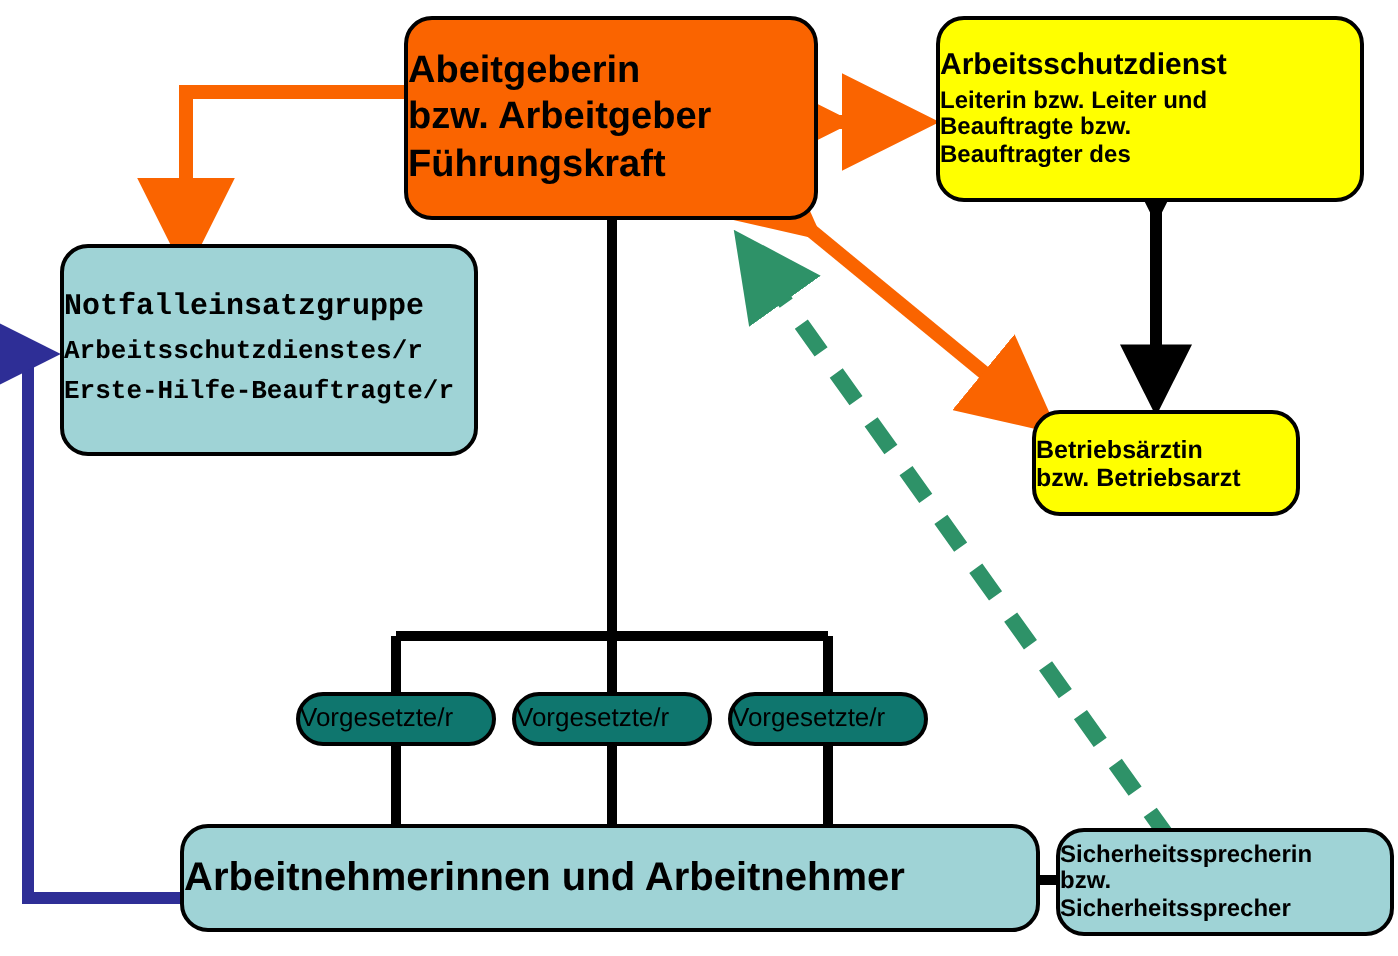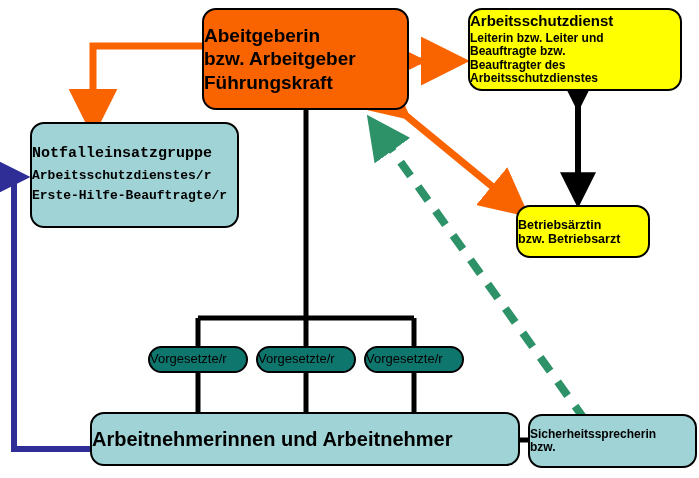--- a/index.html
+++ b/index.html
@@ -14,21 +14,21 @@
         justify-content:center;text-align:center;color:#000;
         font-weight:bold;line-height:1.12;}
   .orange{background:#FA6400;}
   .yellow{background:#FFFF00;}
   .teal{background:#9FD3D6;}
   .green{background:#0f766e;}
   .ln{display:block;white-space:nowrap;}
 
   #employer{left:202px;top:8px;width:207px;height:102px;font-size:19px;}
   #employer .ln{padding:1px 0;}
-  #asd{left:468px;top:8px;width:214px;height:83px;font-size:12px;}
+  #asd{left:468px;top:8px;width:214px;height:93px;font-size:12px;}
   #asd .t{font-size:15px;padding-bottom:2px;}
   #neg{left:30px;top:122px;width:209px;height:106px;font-size:13px;font-family:Liberation Mono, monospace;}
   #neg .t{font-size:15px;padding-bottom:6px;}
   #neg .ln{padding:3px 0;}
   #arzt{left:516px;top:205px;width:134px;height:53px;font-size:12.5px;}
   #sup1{left:148px;top:346px;width:100px;height:27px;font-size:13px;font-weight:normal;}
   #sup2{left:256px;top:346px;width:100px;height:27px;font-size:13px;font-weight:normal;}
   #sup3{left:364px;top:346px;width:100px;height:27px;font-size:13px;font-weight:normal;}
   #workers{left:90px;top:412px;width:430px;height:54px;font-size:20px;}
   #speaker{left:528px;top:414px;width:169px;height:54px;font-size:12px;}
@@ -95,21 +95,20 @@
     <span class="ln">Abeitgeberin</span>
     <span class="ln">bzw. Arbeitgeber</span>
     <span class="ln">Führungskraft</span>
   </div>
 
   <div class="node yellow" id="asd">
     <span class="ln t">Arbeitsschutzdienst</span>
     <span class="ln">Leiterin bzw. Leiter und</span>
     <span class="ln">Beauftragte bzw.</span>
     <span class="ln">Beauftragter des</span>
-    <span class="ln">Arbeitsschutzdienstes</span>
   </div>
 
   <div class="node teal" id="neg">
     <span class="ln t">Notfalleinsatzgruppe</span>
     <span class="ln">Arbeitsschutzdienstes/r</span>
     <span class="ln">Erste-Hilfe-Beauftragte/r</span>
   </div>
 
   <div class="node yellow" id="arzt">
     <span class="ln">Betriebsärztin</span>
@@ -126,15 +125,16 @@
     <span class="ln">Vorgesetzte/r</span>
   </div>
 
   <div class="node teal" id="workers">
     <span class="ln">Arbeitnehmerinnen und Arbeitnehmer</span>
   </div>
 
   <div class="node teal" id="speaker">
     <span class="ln">Sicherheitssprecherin</span>
     <span class="ln">bzw.</span>
+    <span class="ln">Sicherheitssprecher</span>
   </div>
 
 </div>
 
 </body></html>

